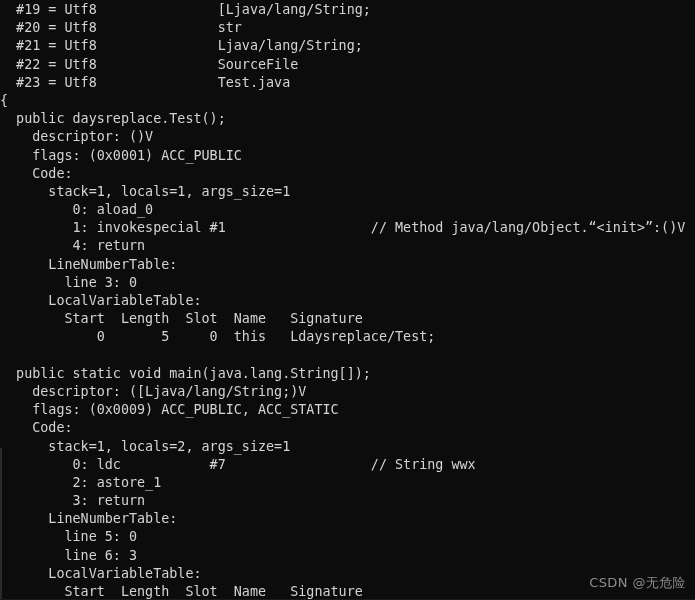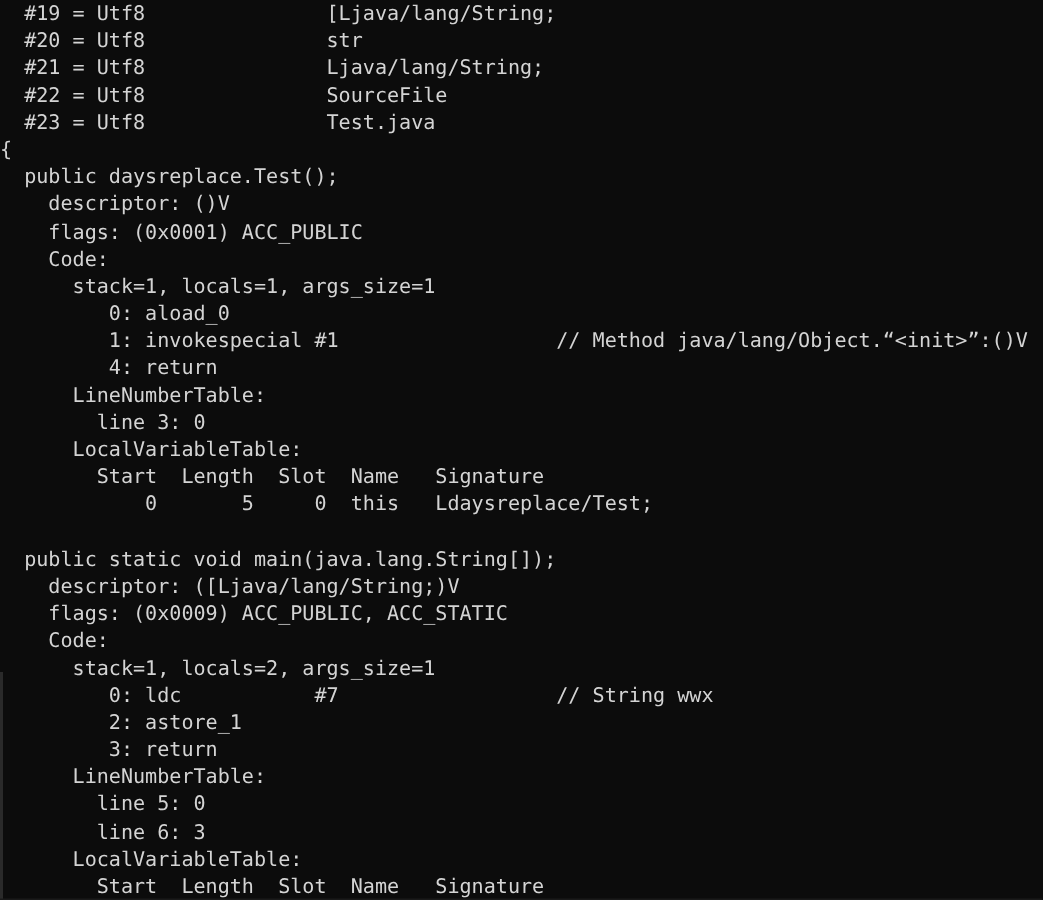--- a/index.html
+++ b/index.html
@@ -84,14 +84,15 @@
 </head>
 <body>
 
 <div id="terminal">
 
   <div id="console-output"><span class="line">  #19 = Utf8               [Ljava/lang/String;</span><span class="line">  #20 = Utf8               str</span><span class="line">  #21 = Utf8               Ljava/lang/String;</span><span class="line">  #22 = Utf8               SourceFile</span><span class="line">  #23 = Utf8               Test.java</span><span class="line">{</span><span class="line">  public daysreplace.Test();</span><span class="line">    descriptor: ()V</span><span class="line">    flags: (0x0001) ACC_PUBLIC</span><span class="line">    Code:</span><span class="line">      stack=1, locals=1, args_size=1</span><span class="line">         0: aload_0</span><span class="line">         1: invokespecial #1                  // Method java/lang/Object.“&lt;init&gt;”:()V</span><span class="line">         4: return</span><span class="line">      LineNumberTable:</span><span class="line">        line 3: 0</span><span class="line">      LocalVariableTable:</span><span class="line">        Start  Length  Slot  Name   Signature</span><span class="line">            0       5     0  this   Ldaysreplace/Test;</span><span class="line blank"></span><span class="line">  public static void main(java.lang.String[]);</span><span class="line">    descriptor: ([Ljava/lang/String;)V</span><span class="line">    flags: (0x0009) ACC_PUBLIC, ACC_STATIC</span><span class="line">    Code:</span><span class="line">      stack=1, locals=2, args_size=1</span><span class="line">         0: ldc           #7                  // String wwx</span><span class="line">         2: astore_1</span><span class="line">         3: return</span><span class="line">      LineNumberTable:</span><span class="line">        line 5: 0</span><span class="line">        line 6: 3</span><span class="line">      LocalVariableTable:</span><span class="line">        Start  Length  Slot  Name   Signature</span></div>
 
   <div id="left-frame-edge"></div>
   <div id="bottom-frame-edge"></div>
 
+  <div id="watermark">CSDN @无危险</div>
 
 </div>
 
 </body></html>

